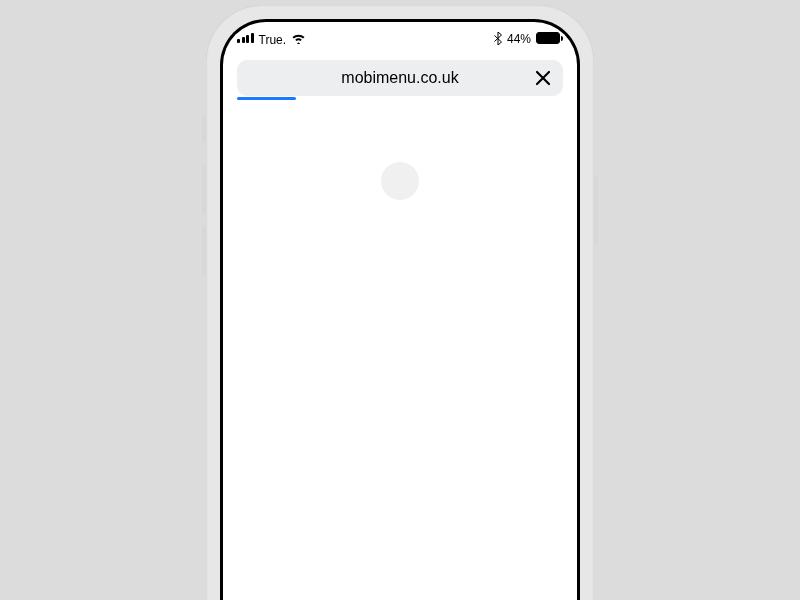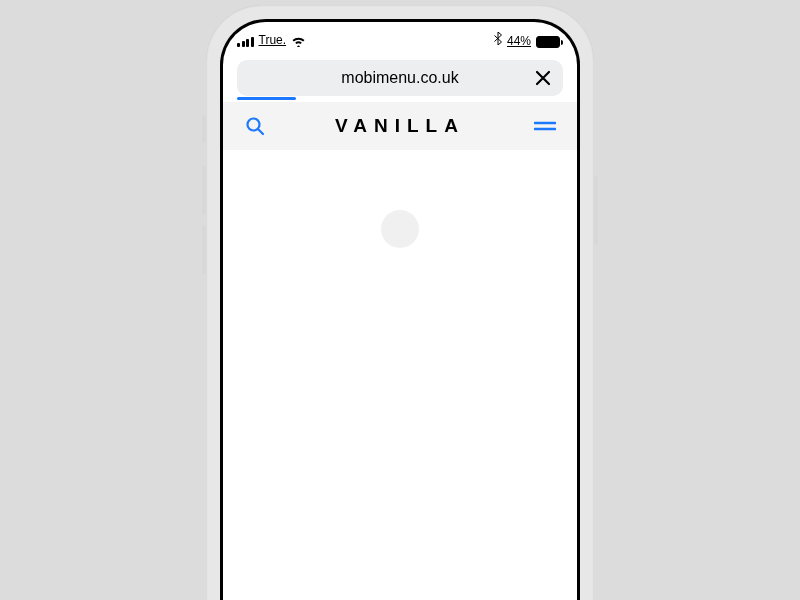--- a/index.html
+++ b/index.html
@@ -57,23 +57,22 @@
       align-items: center;
       justify-content: space-between;
       padding: 0 14px;
       font-size: 12px;
       font-weight: 500;
       color: #000;
       margin-top: 6px;
     }
     .status-left, .status-right {
       display: flex;
-      align-items: flex-end;
+      align-items: flex-start;
       gap: 5px;
-      text-decoration: underline;
     }
     .signal-bars {
       display: flex;
       align-items: flex-end;
       gap: 1.5px;
     }
     .signal-bars span {
       width: 3px;
       background: #000;
       border-radius: 1px;
@@ -240,35 +239,20 @@
             <svg width="16" height="16" viewBox="0 0 16 16">
               <path d="M2 2 L14 14 M14 2 L2 14" stroke="#000" stroke-width="2.2" stroke-linecap="round"></path>
             </svg>
           </span>
         </div>
         <div class="progress-track">
           <div class="progress-fill" style="width: 18%;"></div>
         </div>
       </div>
 
-      <div class="app-header">
-        <div class="search-btn">
-          <svg width="20" height="20" viewBox="0 0 20 20">
-            <circle cx="8.5" cy="8.5" r="6" stroke="#1b78ff" stroke-width="2.2" fill="none"></circle>
-            <line x1="13.2" y1="13.2" x2="18" y2="18" stroke="#1b78ff" stroke-width="2.2" stroke-linecap="round"></line>
-          </svg>
-        </div>
-        <div class="brand">VANILLA</div>
-        <div class="menu-btn">
-          <svg width="22" height="14" viewBox="0 0 22 14">
-            <line x1="1" y1="4" x2="21" y2="4" stroke="#1b78ff" stroke-width="2.6" stroke-linecap="round"></line>
-            <line x1="1" y1="10" x2="21" y2="10" stroke="#1b78ff" stroke-width="2.6" stroke-linecap="round"></line>
-          </svg>
-        </div>
-      </div>
 
       <div class="content">
         <div class="loader-dot"></div>
       </div>
 
     </div>
   </div>
 </div>
 
 </body></html>

